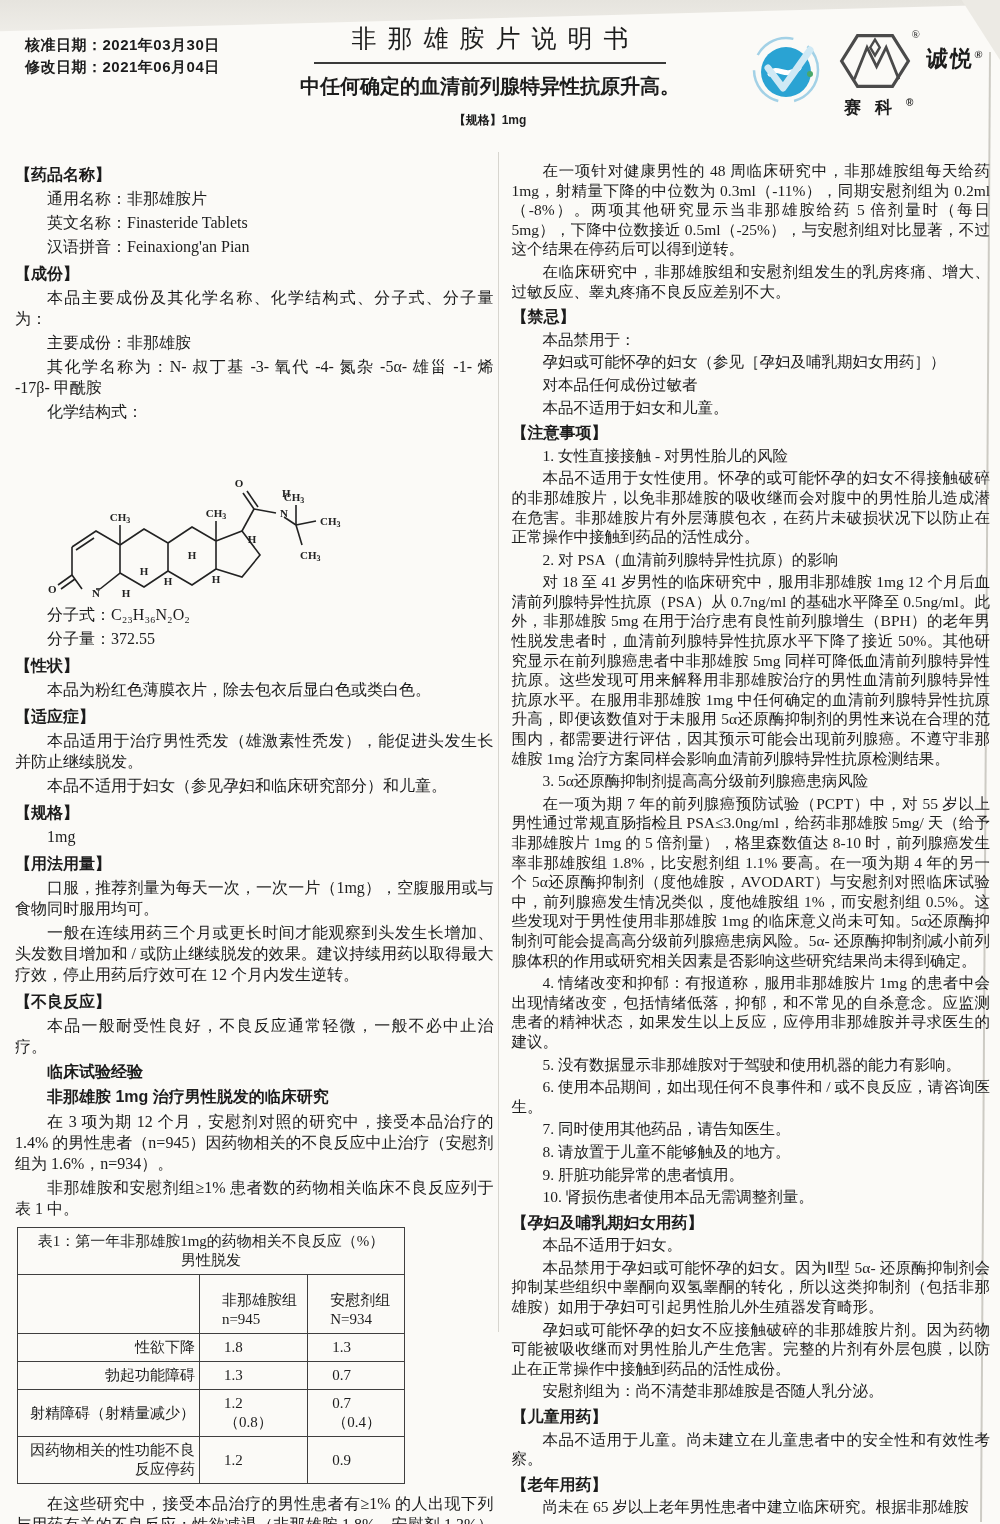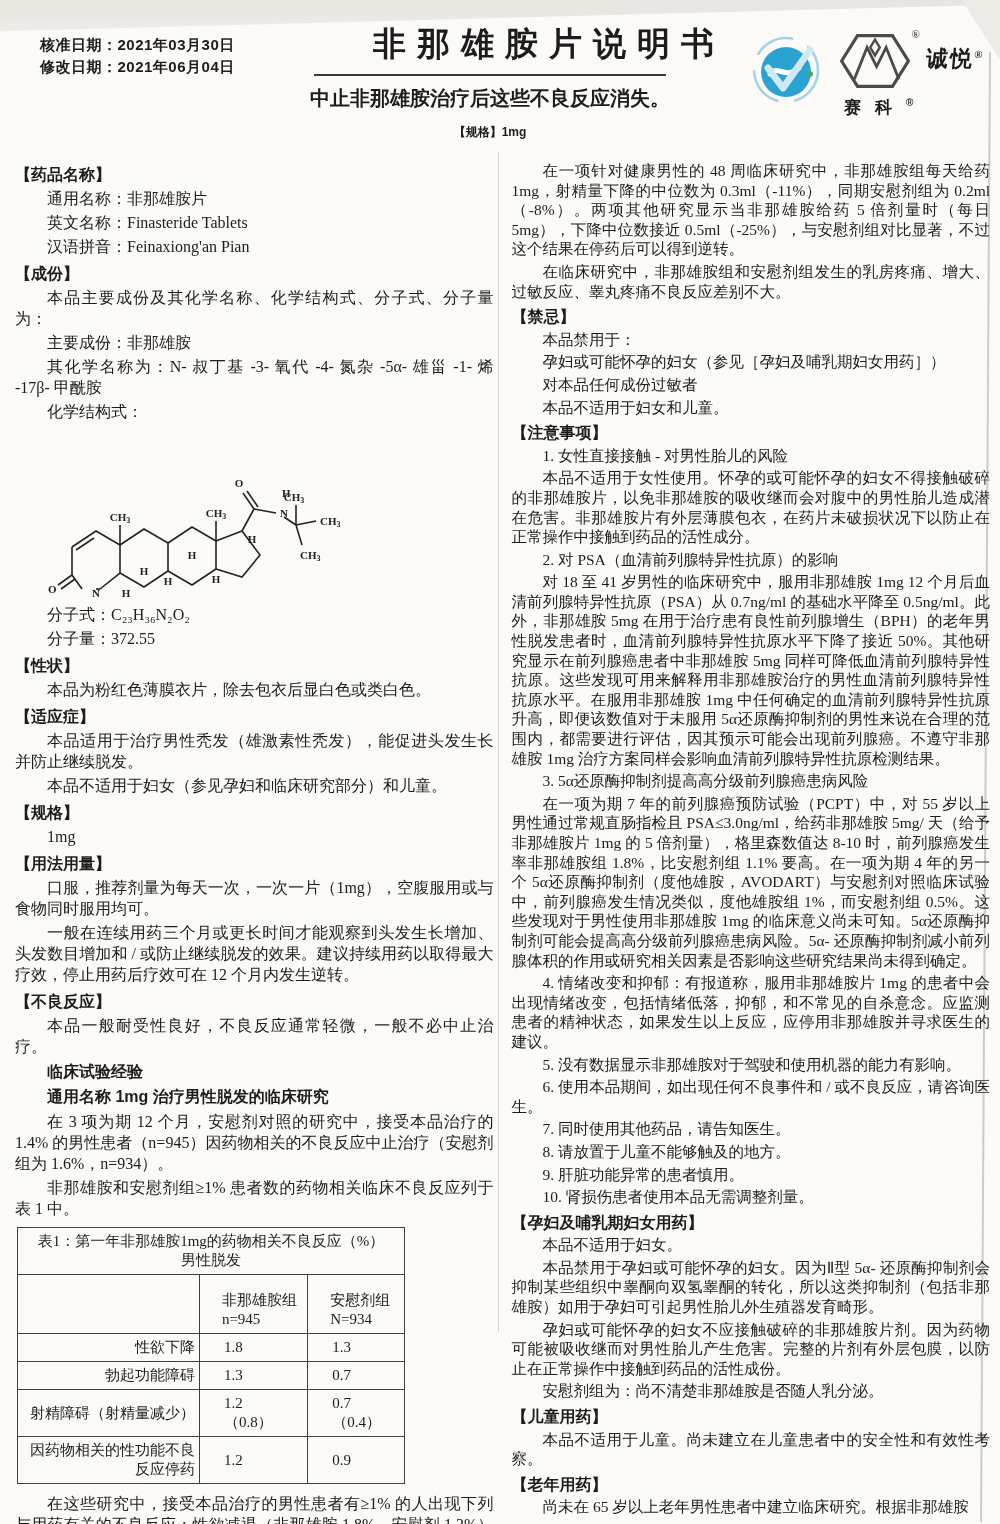--- a/index.html
+++ b/index.html
@@ -20,28 +20,28 @@
   }
   .right-line{
     position:absolute;right:9px;top:52px;height:1470px;width:2px;
     background:#cdcbc4;transform:rotate(0.35deg);transform-origin:top center;
   }
   .fold-line{
     position:absolute;left:498px;top:152px;height:1180px;width:1px;background:#d7d5cf;
   }
   
   .dates{
-    position:absolute;left:40px;top:34px;
+    position:absolute;left:25px;top:34px;
     font-family:"Liberation Sans",sans-serif;font-weight:600;
     font-size:15px;line-height:22px;letter-spacing:0.5px;
   }
   .title-block{position:absolute;left:255px;top:22px;width:470px;text-align:center;}
   .doc-title{
-    font-family:"Liberation Sans",sans-serif;font-weight:700;
-    font-size:33px;letter-spacing:11px;padding-left:11px;white-space:nowrap;text-align:right;
+    font-family:"Liberation Sans",sans-serif;font-weight:400;
+    font-size:25px;letter-spacing:11px;padding-left:11px;white-space:nowrap;
   }
   .title-rule{height:2px;background:#3a3a3a;margin:7px auto 9px;width:352px;}
   .subtitle{font-family:"Liberation Sans",sans-serif;font-weight:700;font-size:20px;}
   .spec-line{margin-top:12px;font-family:"Liberation Sans",sans-serif;font-weight:700;font-size:12px;}
   
   .logos{position:absolute;right:16px;top:30px;display:flex;align-items:flex-start;}
   .cert-logo{width:72px;height:76px;margin-right:10px;}
   .hex-logo{width:86px;text-align:center;position:relative;margin-right:8px;}
   .hex-logo .reg-top{position:absolute;right:-2px;top:-2px;font-size:11px;}
   .hex-caption{
@@ -97,21 +97,21 @@
   <div class="fold-line"></div>
 
   <div class="dates">
     <div>核准日期：2021年03月30日</div>
     <div>修改日期：2021年06月04日</div>
   </div>
 
   <div class="title-block">
     <div class="doc-title">非那雄胺片说明书</div>
     <div class="title-rule"></div>
-    <div class="subtitle">中止非那雄胺治疗后这些不良反应消失。</div>
+    <div class="subtitle">中任何确定的血清前列腺特异性抗原升高。</div>
     <div class="spec-line">【规格】1mg</div>
   </div>
 
   <div class="logos">
     <svg class="cert-logo" viewBox="0 0 72 76">
       <circle cx="36" cy="40" r="32" fill="none" stroke="#a3d1e6" stroke-width="2.5" stroke-dasharray="42 16"></circle>
       <circle cx="36" cy="42" r="25" fill="#2aa3d3"></circle>
       <path d="M20 44 C 28 34, 34 50, 49 38" stroke="#ffffff" stroke-width="5" fill="none" stroke-linecap="round"></path>
       <path d="M18 38 L33 58 L60 20" stroke="#cfe9f5" stroke-width="7" fill="none" stroke-linecap="round" stroke-linejoin="round"></path>
       <circle cx="60" cy="44" r="3" fill="#49a86a"></circle>
@@ -200,21 +200,21 @@
         <div class="blk para">本品适用于治疗男性秃发（雄激素性秃发），能促进头发生长并防止继续脱发。</div>
         <div class="blk para">本品不适用于妇女（参见孕妇和临床研究部分）和儿童。</div>
         <div class="blk heading">【规格】</div>
         <div class="blk para">1mg</div>
         <div class="blk heading">【用法用量】</div>
         <div class="blk para">口服，推荐剂量为每天一次，一次一片（1mg），空腹服用或与食物同时服用均可。</div>
         <div class="blk para">一般在连续用药三个月或更长时间才能观察到头发生长增加、头发数目增加和 / 或防止继续脱发的效果。建议持续用药以取得最大疗效，停止用药后疗效可在 12 个月内发生逆转。</div>
         <div class="blk heading">【不良反应】</div>
         <div class="blk para">本品一般耐受性良好，不良反应通常轻微，一般不必中止治疗。</div>
         <div class="blk bold">临床试验经验</div>
-        <div class="blk bold">通用名称 1mg 治疗男性脱发的临床研究</div>
+        <div class="blk bold">非那雄胺 1mg 治疗男性脱发的临床研究</div>
         <div class="blk para">在 3 项为期 12 个月，安慰剂对照的研究中，接受本品治疗的 1.4% 的男性患者（n=945）因药物相关的不良反应中止治疗（安慰剂组为 1.6%，n=934）。</div>
         <div class="blk para">非那雄胺和安慰剂组≥1% 患者数的药物相关临床不良反应列于表 1 中。</div>
   <table class="adr-table">
     <thead>
       <tr>
         <th class="tbl-title" colspan="3">
           <div>表1：第一年非那雄胺1mg的药物相关不良反应（%）</div>
           <div>男性脱发</div>
         </th>
       </tr>

